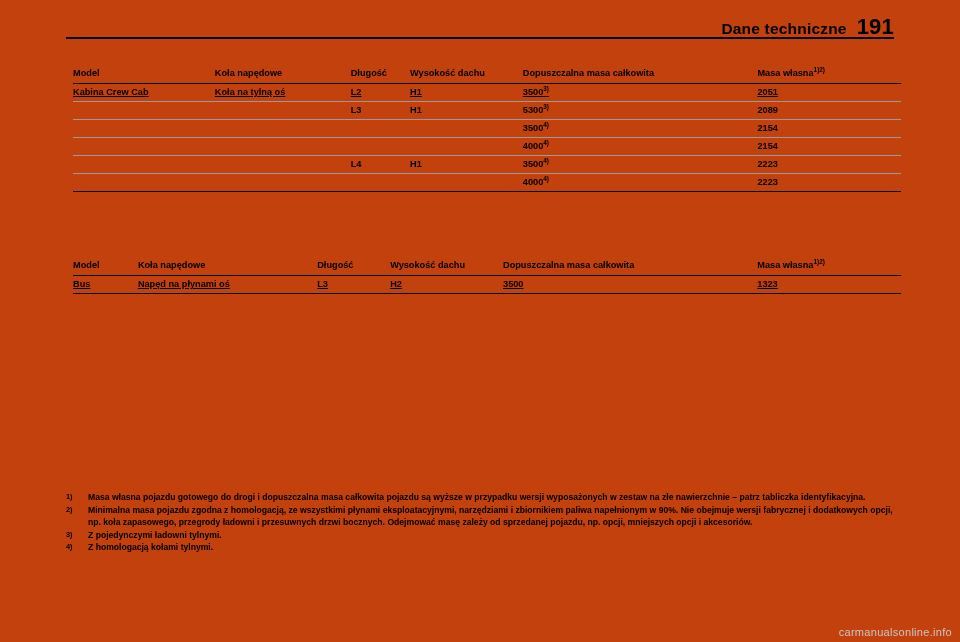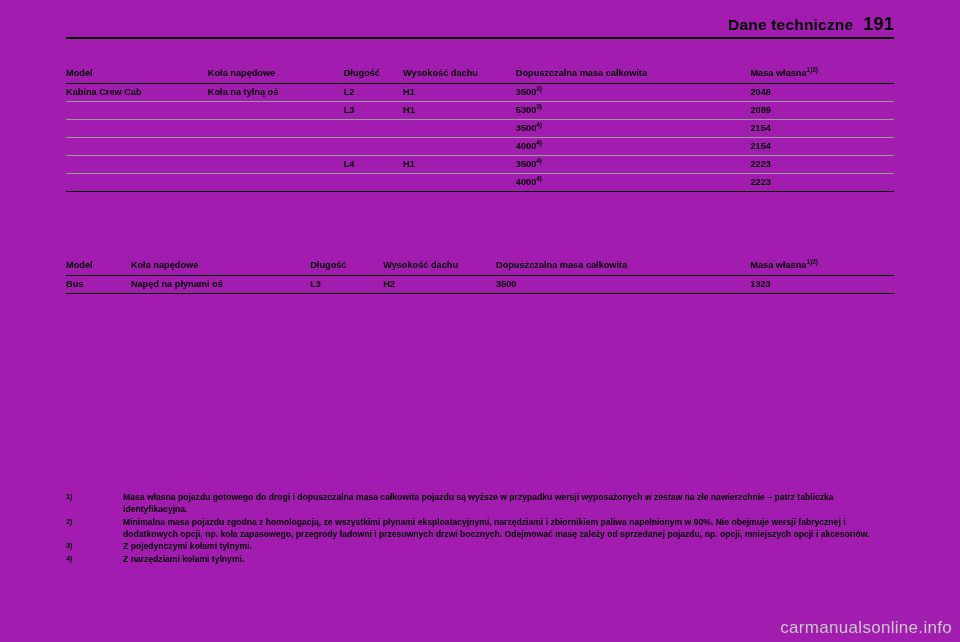--- a/index.html
+++ b/index.html
@@ -14,52 +14,52 @@
     color: #000000;
     overflow: hidden;
     position: relative;
   }
   .page {
     position: absolute;
     left: 0;
     top: 0;
     width: 960px;
     height: 642px;
-    background: #a21caf;
+    background: #c2410c;
   }
   .header {
     position: absolute;
     left: 66px;
     top: 14px;
     width: 828px;
     display: flex;
     justify-content: flex-end;
     align-items: baseline;
     font-weight: bold;
     font-size: 15.5px;
     letter-spacing: 0.2px;
   }
   .header .title {
     margin-right: 10px;
   }
   .header .pageno {
-    font-size: 18px;
+    font-size: 22px;
   }
   .rule-top {
     position: absolute;
     left: 66px;
     top: 37px;
     width: 828px;
     height: 2px;
     background: #000000;
   }
 
   table.spec {
     position: absolute;
-    left: 66px;
+    left: 73px;
     border-collapse: collapse;
     width: 828px;
     font-size: 9.2px;
     font-weight: bold;
   }
   table.spec td, table.spec th {
     padding: 3px 2px 4px 0;
     text-align: left;
     vertical-align: top;
     font-weight: bold;
@@ -71,20 +71,21 @@
     padding-top: 2px;
   }
   .t1 { top: 66px; }
   .t2 { top: 258px; }
 
   .row-line td {
     border-top: 0.9px solid #9a9a9a;
   }
   .row-thick td {
     border-top: 1.4px solid #000000;
+    text-decoration: underline;
   }
   .last-line td {
     border-bottom: 1.4px solid #000000;
   }
   sup {
     font-size: 6.4px;
     vertical-align: super;
     line-height: 0;
   }
 
@@ -118,27 +119,26 @@
     margin-bottom: 1px;
   }
   .fn .marker {
     width: 22px;
     flex: 0 0 22px;
     font-size: 7.4px;
     padding-top: 0px;
   }
   .fn .text {
     flex: 1 1 auto;
-    margin-left: 35px;
   }
   .watermark {
     position: absolute;
     right: 8px;
     bottom: 4px;
-    font-size: 17px;
+    font-size: 11px;
     color: #c8c8c8;
     font-family: "Liberation Sans", sans-serif;
     letter-spacing: 0.3px;
   }
 </style>
 </head>
 <body>
 
 <div class="page">
 
@@ -159,21 +159,21 @@
         <th class="c5"><span>Masa własna</span><sup>1)2)</sup></th>
       </tr>
     </thead>
     <tbody>
       <tr class="row-thick">
         <td class="c0">Kabina Crew Cab</td>
         <td class="c1">Koła na tylną oś</td>
         <td class="c2">L2</td>
         <td class="c3">H1</td>
         <td class="c4"><span>3500</span><sup>3)</sup></td>
-        <td class="c5">2048</td>
+        <td class="c5">2051</td>
       </tr>
       <tr class="row-line">
         <td class="c0"></td>
         <td class="c1"></td>
         <td class="c2">L3</td>
         <td class="c3">H1</td>
         <td class="c4"><span>5300</span><sup>3)</sup></td>
         <td class="c5">2089</td>
       </tr>
       <tr class="row-line">
@@ -238,22 +238,22 @@
     <div class="fn">
       <div class="marker">1)</div>
       <div class="text">Masa własna pojazdu gotowego do drogi i dopuszczalna masa całkowita pojazdu są wyższe w przypadku wersji wyposażonych w zestaw na złe nawierzchnie – patrz tabliczka identyfikacyjna.</div>
     </div>
     <div class="fn">
       <div class="marker">2)</div>
       <div class="text">Minimalna masa pojazdu zgodna z homologacją, ze wszystkimi płynami eksploatacyjnymi, narzędziami i zbiornikiem paliwa napełnionym w 90%. Nie obejmuje wersji fabrycznej i dodatkowych opcji, np. koła zapasowego, przegrody ładowni i przesuwnych drzwi bocznych. Odejmować masę zależy od sprzedanej pojazdu, np. opcji, mniejszych opcji i akcesoriów.</div>
     </div>
     <div class="fn">
       <div class="marker">3)</div>
-      <div class="text">Z pojedynczymi kołami tylnymi.</div>
+      <div class="text">Z pojedynczymi ładowni tylnymi.</div>
     </div>
     <div class="fn">
       <div class="marker">4)</div>
-      <div class="text">Z narzędziami kołami tylnymi.</div>
+      <div class="text">Z homologacją kołami tylnymi.</div>
     </div>
   </div>
 
   <div class="watermark">carmanualsonline.info</div>
 </div>
 
 </body></html>

